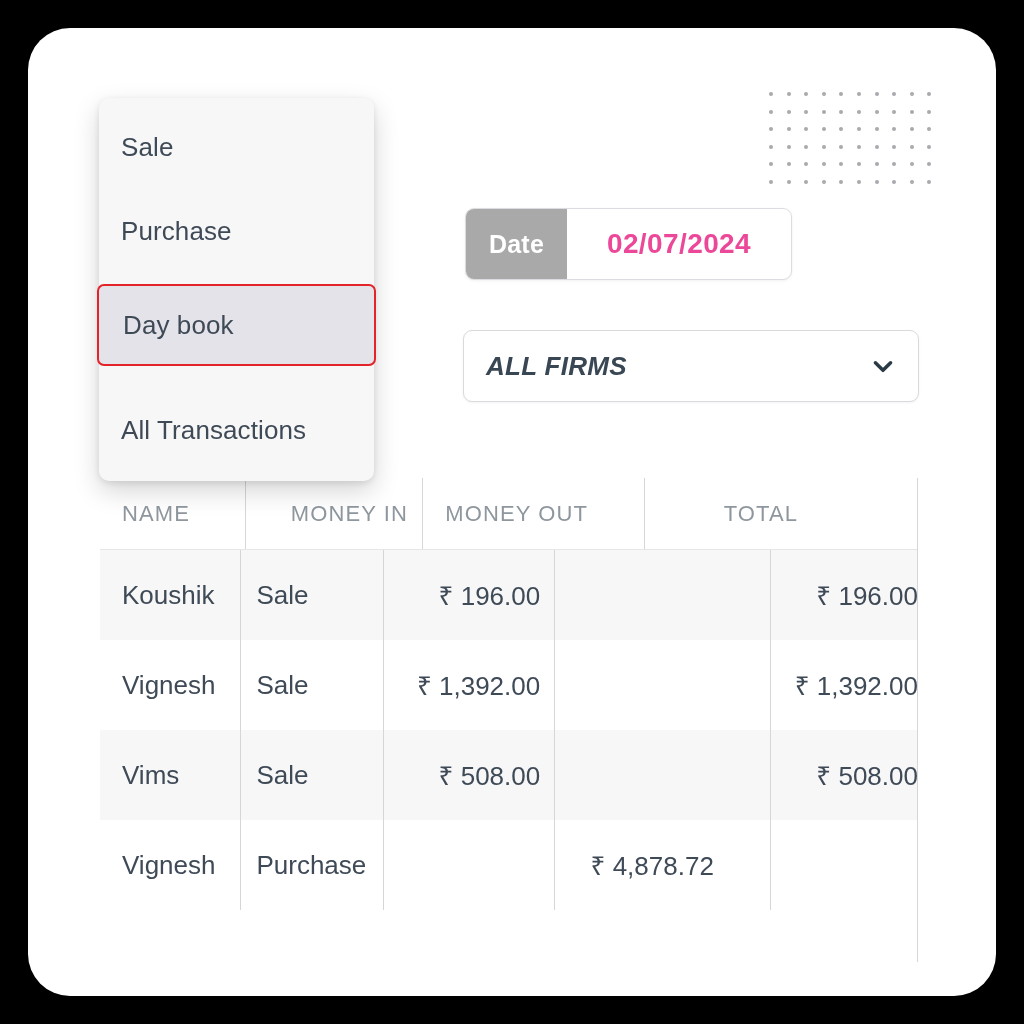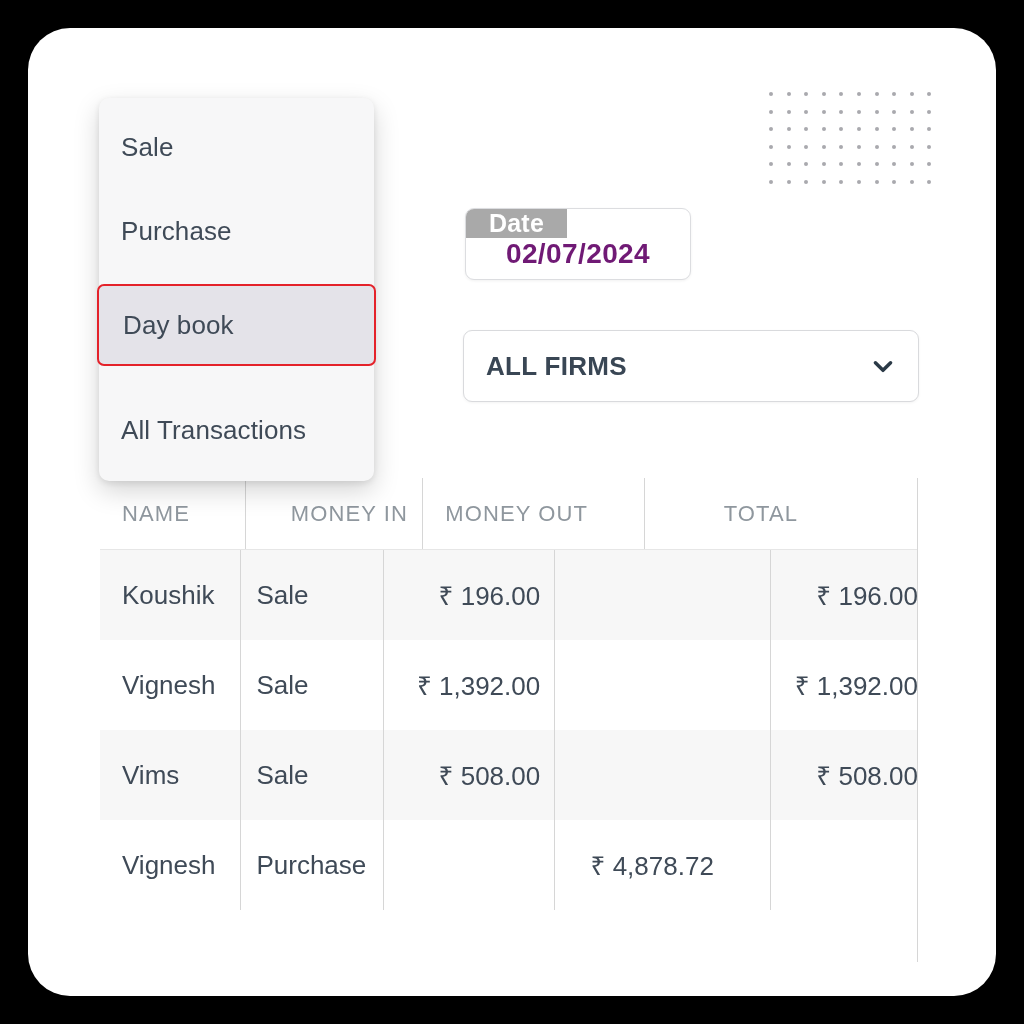--- a/index.html
+++ b/index.html
@@ -74,41 +74,40 @@
   .date-control {
     position:absolute;
     left:437px; top:180px;
     display:flex;
     height:72px;
     border:1px solid #dcdde0;
     border-radius:9px;
     background:#ffffff;
     box-shadow:0 1px 3px rgba(0,0,0,0.06);
     overflow:hidden;
-    flex-direction:column;
   }
   .date-label {
     width:101px;
     background:#a9a9a9;
     color:#ffffff;
     font-size:25px;
     font-weight:bold;
     display:flex;
     align-items:center;
     justify-content:center;
     letter-spacing:0.2px;
   }
   .date-value {
     min-width:224px;
     display:flex;
     align-items:center;
     justify-content:center;
     font-size:28px;
     font-weight:bold;
-    color:#701a75;
+    color:#ec4899;
     padding:0 18px;
     letter-spacing:0.4px;
   }
   
   .firm-select {
     position:absolute;
     left:435px; top:302px;
     width:456px; height:72px;
     border:1px solid #d9dadd;
     border-radius:9px;
@@ -118,20 +117,21 @@
     align-items:center;
     padding:0 22px;
     cursor:pointer;
   }
   .firm-select-value {
     flex:1;
     font-size:26px;
     font-weight:bold;
     color:#394654;
     letter-spacing:0.3px;
+    font-style:italic;
   }
   .chevron { width:26px; height:26px; display:block; }
   
   .table {
     position:absolute;
     left:72px; top:450px;
     width:818px;
   }
   .trow { display:flex; position:relative; }
   .thead .trow { height:72px; }

